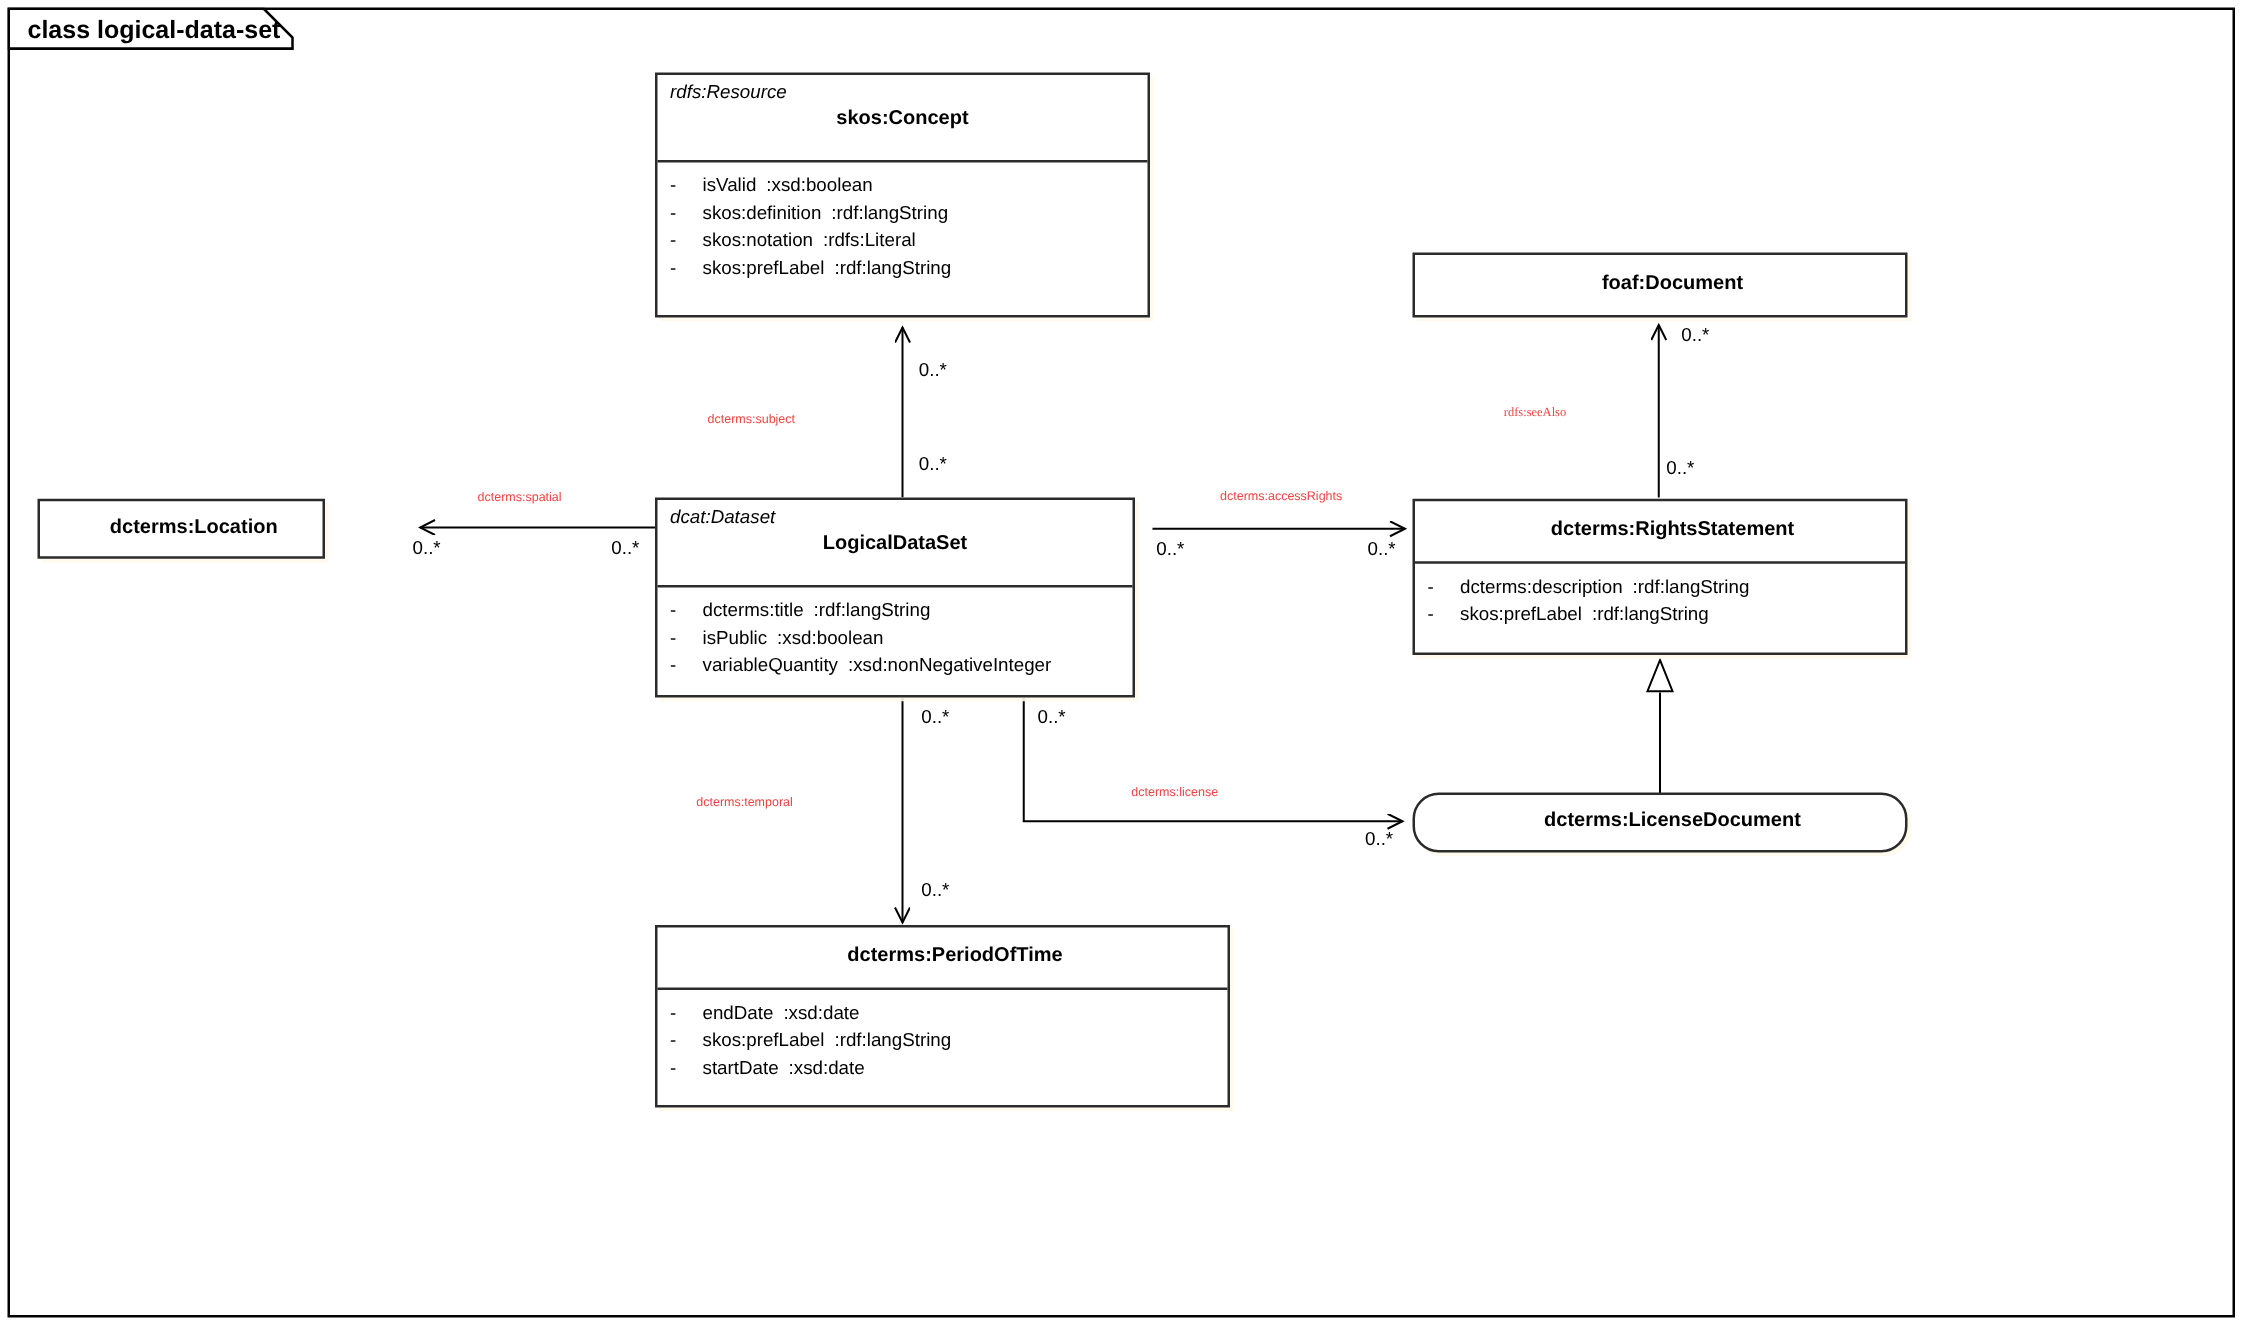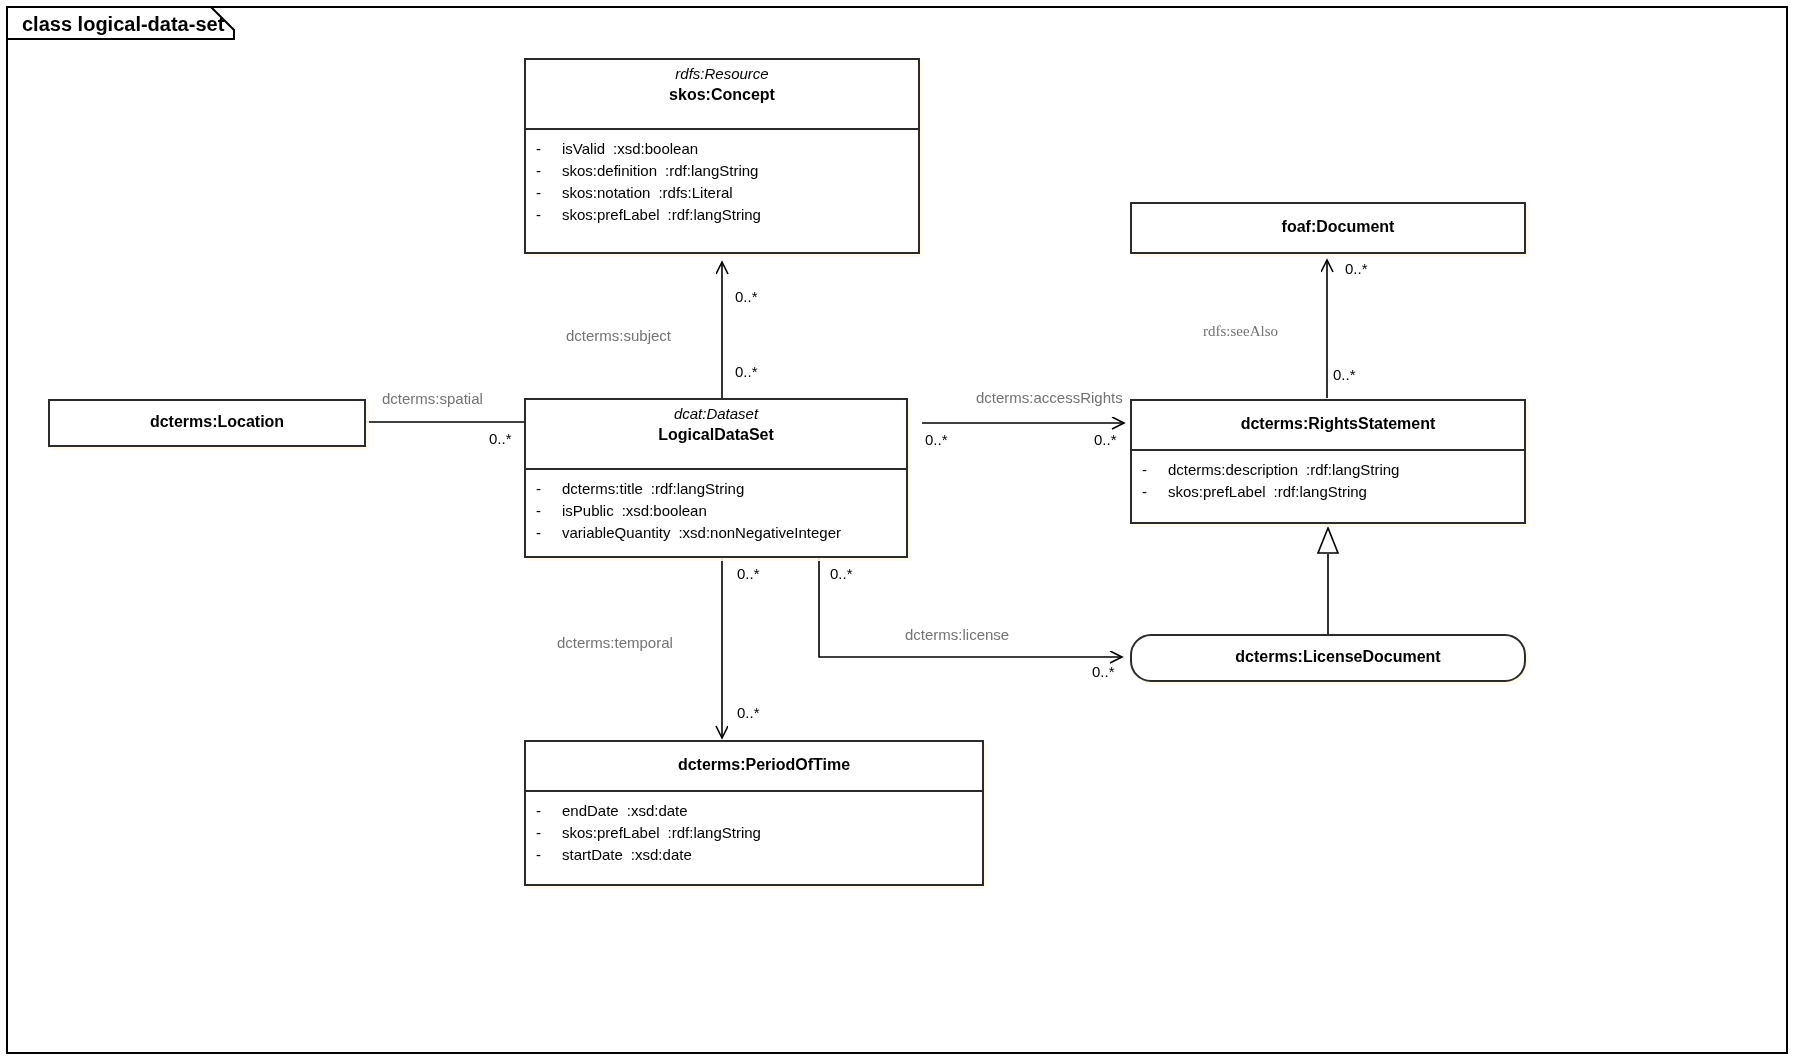--- a/index.html
+++ b/index.html
@@ -57,21 +57,21 @@
     box-shadow: 3px 3px 0 rgba(255,250,235,0.9);
   }
   .uml-head {
     position: relative;
     box-sizing: border-box;
     padding: 4px 10px 6px 10px;
   }
   .uml-stereo {
     font-size: 15px;
     font-style: italic;
-    text-align: center;
+    text-align: left;
     color: #000;
     line-height: 20px;
     height: 20px;
     white-space: nowrap;
   }
   .uml-name {
     font-size: 16px;
     font-weight: bold;
     text-align: center;
     color: #000;
@@ -108,22 +108,22 @@
 
   
   .edges {
     position: absolute;
     left: 0; top: 0;
     width: 1796px; height: 1062px;
     pointer-events: none;
   }
   .edge-label {
     position: absolute;
-    font-size: 15px;
-    color: #737373;
+    font-size: 10px;
+    color: #ef4444;
     white-space: nowrap;
     line-height: 18px;
   }
   .mult {
     position: absolute;
     font-size: 15px;
     color: #000;
     white-space: nowrap;
     line-height: 18px;
   }
@@ -221,21 +221,21 @@
       </div>
     </div>
   </div>
 
   <div class="uml-class" style="left:1130px; top:202px; width:396px; height:52px;">
     <div class="uml-head head-simple" style="height:48px;">
       <div class="uml-name">foaf:Document</div>
     </div>
   </div>
 
-  <div class="uml-class" style="left:48px; top:399px; width:318px; height:48px;">
+  <div class="uml-class" style="left:30px; top:399px; width:230px; height:48px;">
     <div class="uml-head head-simple" style="height:44px;">
       <div class="uml-name">dcterms:Location</div>
     </div>
   </div>
 
   <div class="uml-class" style="left:524px; top:398px; width:384px; height:160px;">
     <div class="uml-head" style="height:68px;">
       <div class="uml-stereo">dcat:Dataset</div>
       <div class="uml-name">LogicalDataSet</div>
     </div>

